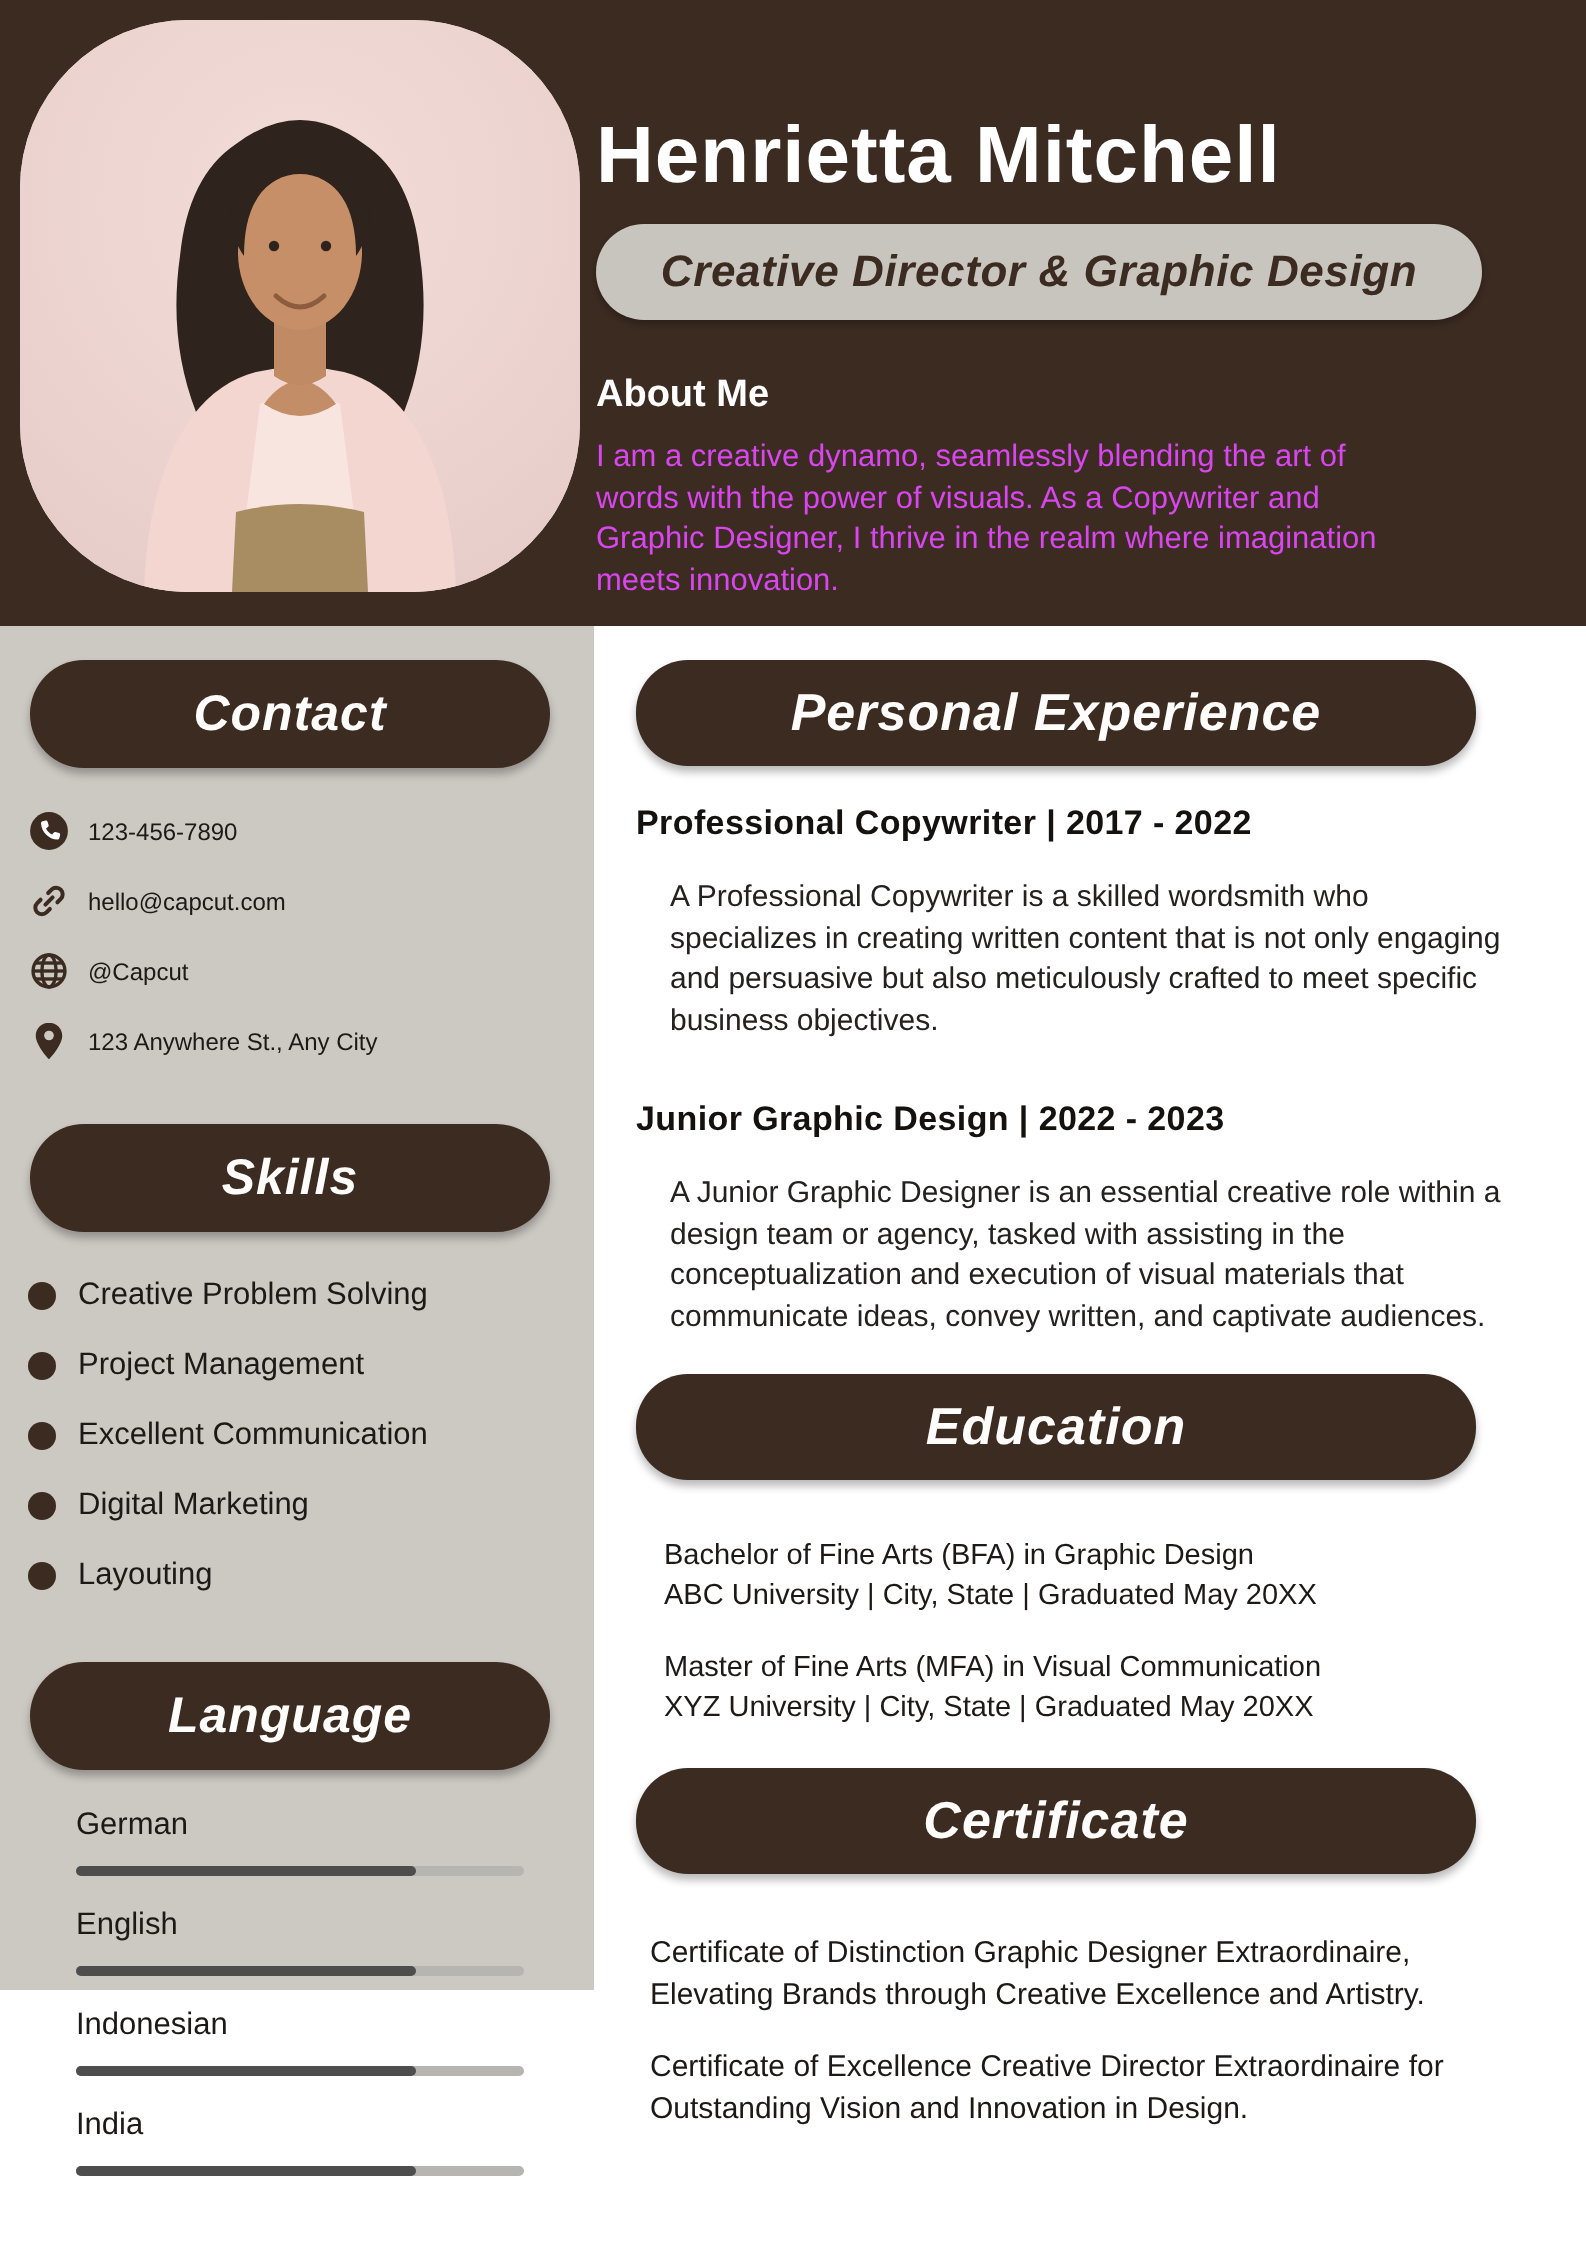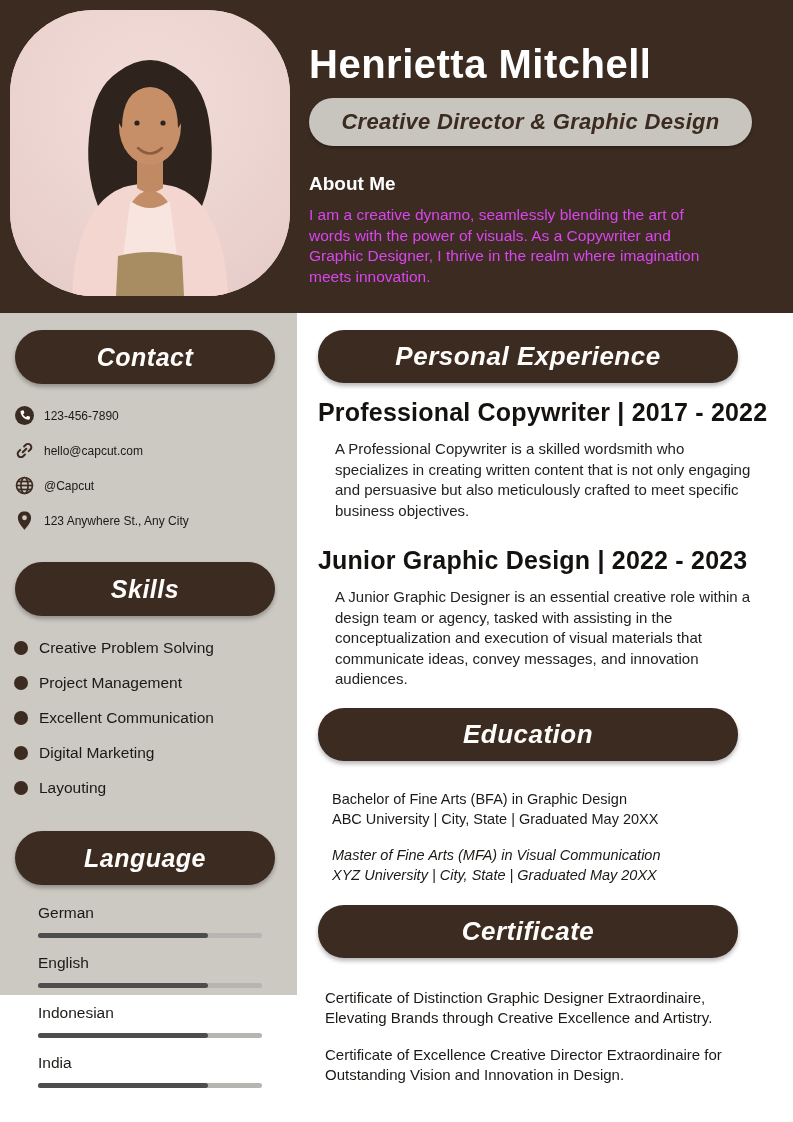--- a/index.html
+++ b/index.html
@@ -5,21 +5,21 @@
   * { margin:0; padding:0; box-sizing:border-box; }
   html,body { background:#ffffff; }
   body { font-family:"Liberation Sans", sans-serif; }
   .page { position:relative; width:793px; height:1122px; background:#ffffff; overflow:hidden; }
 
   
   .header { height:313px; background:#3b2b21; display:flex; }
   .photo { flex:0 0 auto; width:280px; height:286px; margin:10px 0 0 10px;
            border-radius:84px; overflow:hidden; background:#edd6d2; }
   .photo svg { display:block; width:100%; height:100%; }
-  .header-right { margin-left:19px; padding-top:42px; width:460px; }
+  .header-right { margin-left:8px; padding-top:56px; width:460px; }
   .name { color:#ffffff; font-size:40px; font-weight:bold; line-height:44px; letter-spacing:0.5px; }
   .title-pill { margin-top:12px; width:443px; height:48px; background:#c8c4be; border-radius:24px;
                 display:flex; align-items:center; justify-content:center;
                 box-shadow:0 2px 3px rgba(0,0,0,0.25); }
   .title-pill span { color:#3b2b21; font-size:22px; font-weight:bold; font-style:italic; letter-spacing:0.3px; }
   .about-h { margin-top:25px; color:#ffffff; font-size:19px; font-weight:bold; line-height:26px; }
   .about-p { margin-top:8px; width:408px; color:#d946ef; font-size:15.5px; line-height:20.5px; }
 
   
   .body-row { display:flex; height:682px; }
@@ -50,26 +50,26 @@
   .lang-track { margin-top:9px; width:224px; height:5px; background:#b7b5b1; border-radius:3px; }
   .lang-fill { height:5px; background:#4d4d4d; border-radius:3px; }
 
   .main-pill { margin-top:17px; width:420px; height:53px; background:#3b2b21; border-radius:26px;
                display:flex; align-items:center; justify-content:center;
                box-shadow:0 3px 4px rgba(0,0,0,0.28); }
   .main-pill span { font-size:26px; }
   .main-pill.edu { margin-top:18px; }
   .main-pill.cert { margin-top:20px; }
 
-  .job-title { margin-top:16px; color:#14110e; font-size:25px; font-weight:bold; line-height:26px; letter-spacing:0.2px; }
+  .job-title { margin-top:16px; color:#14110e; font-size:17px; font-weight:bold; line-height:26px; letter-spacing:0.2px; }
   .job-title.second { margin-top:26px; }
   .job-desc { margin:14px 0 0 17px; width:416px; color:#242220; font-size:15px; line-height:20.5px; }
 
   .edu-item { margin:28px 0 0 14px; color:#1c1916; font-size:14.5px; line-height:20px; }
-  .edu-item + .edu-item { margin-top:16px;font-style:italic; }
+  .edu-item + .edu-item { margin-top:16px; }
 
   .cert-item { margin:30px 0 0 7px; width:445px; color:#1c1916; font-size:15px; line-height:20.5px; }
   .cert-item + .cert-item { margin-top:16px; }
 </style>
 </head>
 <body>
 
 <div class="page">
 
   <header class="header">
@@ -224,21 +224,21 @@
     <main class="main">
 
       <div class="main-pill">
         <span>Personal Experience</span>
       </div>
 
       <h3 class="job-title">Professional Copywriter | 2017 - 2022</h3>
       <p class="job-desc">A Professional Copywriter is a skilled wordsmith who specializes in creating written content that is not only engaging and persuasive but also meticulously crafted to meet specific business objectives.</p>
 
       <h3 class="job-title second">Junior Graphic Design | 2022 - 2023</h3>
-      <p class="job-desc">A Junior Graphic Designer is an essential creative role within a design team or agency, tasked with assisting in the conceptualization and execution of visual materials that communicate ideas, convey messages, and innovation audiences.</p>
+      <p class="job-desc">A Junior Graphic Designer is an essential creative role within a design team or agency, tasked with assisting in the conceptualization and execution of visual materials that communicate ideas, convey written, and captivate audiences.</p>
 
       <div class="main-pill edu">
         <span>Education</span>
       </div>
 
       <div class="edu-item">
         <div>Bachelor of Fine Arts (BFA) in Graphic Design</div>
         <div>ABC University | City, State | Graduated May 20XX</div>
       </div>
       <div class="edu-item">

